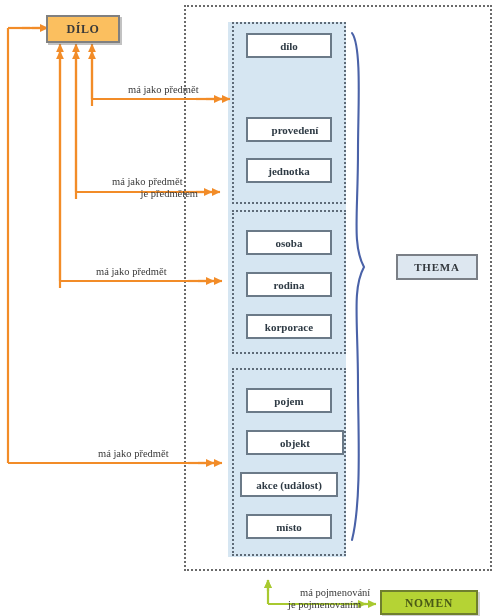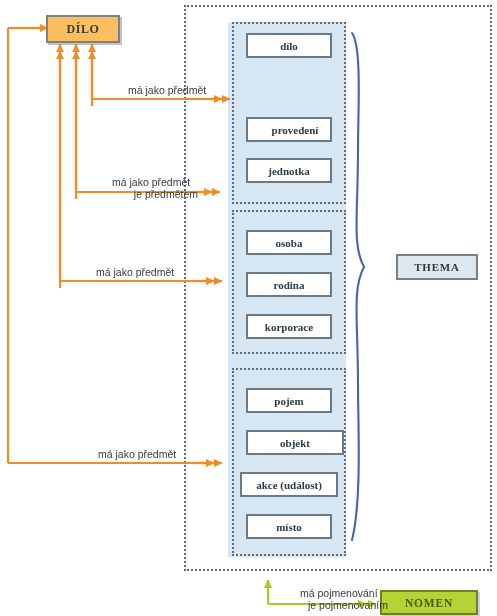--- a/index.html
+++ b/index.html
@@ -45,21 +45,21 @@
   .group-band{
     position:absolute;box-sizing:border-box;background:#d6e6f2;
   }
   .group-dotted{
     position:absolute;box-sizing:border-box;
     border:2px dotted #5e6b78;background:transparent;
   }
   
   .elabel{
     position:absolute;font-size:10.5px;color:#3a3a3a;white-space:nowrap;
-    font-family:Liberation Sans, sans-serif;
+    font-family:Liberation Serif, serif;
     line-height:12px;
     padding-left:24px;
   }
   .elabel.right{text-align:right;}
 </style>
 </head>
 <body>
 
 <div id="stage">
 
@@ -150,15 +150,15 @@
   <div class="elabel" style="left:104px;top:84px;">má jako předmět</div>
 
   <div class="elabel" style="left:88px;top:176px;">má jako předmět</div>
   <div class="elabel right" style="left:88px;width:86px;top:188px;">je předmětem</div>
 
   <div class="elabel" style="left:72px;top:266px;">má jako předmět</div>
 
   <div class="elabel" style="left:74px;top:448px;">má jako předmět</div>
 
   <div class="elabel" style="left:276px;top:587px;">má pojmenování</div>
-  <div class="elabel" style="left:284px;top:599px;">je pojmenovaním</div>
+  <div class="elabel" style="left:264px;top:599px;">je pojmenovaním</div>
 
 </div>
 
 </body></html>

